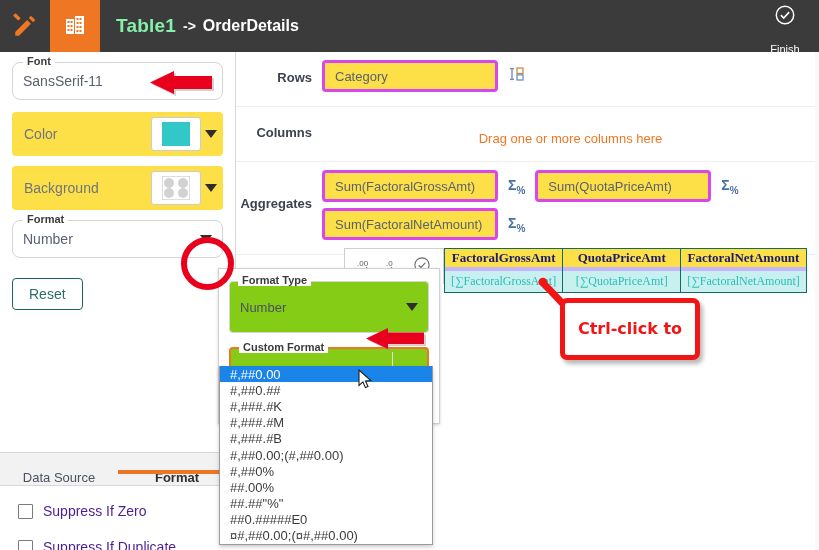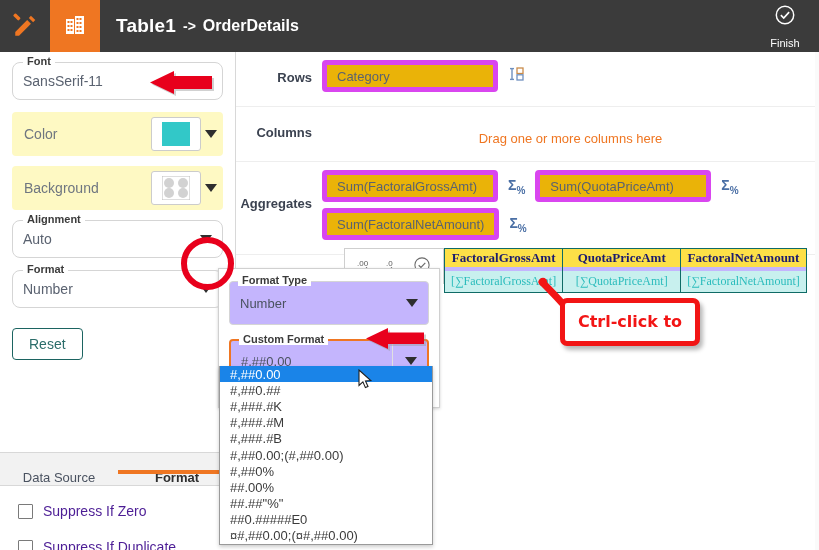--- a/index.html
+++ b/index.html
@@ -16,26 +16,26 @@
     position: absolute; left: 0; top: 0; width: 819px; height: 52px;
     background: #3b3b3b; display: flex; align-items: stretch;
   }
   .logo-tile {
     width: 50px; display: flex; align-items: center; justify-content: center;
   }
   .logo-tile.active { background: #ef7622; }
   .title-wrap {
     display: flex; align-items: center; padding-left: 16px; gap: 7px;
   }
-  .title-main { color: #ffffff; font-size: 19px; font-weight: bold; letter-spacing: .2px; }
+  .title-main { color: #86efac; font-size: 19px; font-weight: bold; letter-spacing: .2px; }
   .title-sep { color: #ffffff; font-size: 14px; font-weight: bold; }
   .title-sub { color: #ffffff; font-size: 16px; font-weight: bold; text-align: right; }
   .finish-btn {
     position: absolute; right: 6px; top: 4px; width: 56px;
-    display: flex; flex-direction: column; align-items: center; gap: 7px;
+    display: flex; flex-direction: column; align-items: center; gap: 13px;
     cursor: pointer;
   }
   .finish-label { color: #ffffff; font-size: 11px; }
 
   
   .left-panel {
     position: absolute; left: 0; top: 52px; width: 236px; height: 400px;
     background: #ffffff; border-right: 1px solid #d8d8d8;
     padding: 10px 12px 0 12px;
   }
@@ -49,21 +49,21 @@
     padding: 0 4px; font-size: 11px; font-weight: bold; color: #3b3b3b;
   }
   .field .value { font-size: 14px; color: #5a6270; }
   .caret {
     position: absolute; right: 10px; top: 50%; transform: translateY(-50%);
     width: 0; height: 0; border-left: 6px solid transparent;
     border-right: 6px solid transparent; border-top: 8px solid #2e2e2e;
   }
   .swatch-field {
     position: relative; height: 44px; margin-bottom: 10px;
-    background: #fef9c3; border-radius: 4px;
+    background: #fde047; border-radius: 4px;
     display: flex; align-items: center; padding: 0 6px 0 12px;
   }
   .swatch-field .label { font-size: 14px; color: #6f7680; flex: 1; }
   .swatch-box {
     width: 50px; height: 34px; background: #fff; border: 1px solid #ccc;
     border-radius: 3px; display: flex; align-items: center; justify-content: center;
   }
   .swatch-chip { width: 28px; height: 24px; }
   .swatch-caret {
     margin-left: 4px; width: 0; height: 0; border-left: 6px solid transparent;
@@ -100,23 +100,23 @@
   
   .main-area { position: absolute; left: 236px; top: 52px; right: 0; bottom: 0; background: #fff; }
   .binding-row { display: flex; align-items: flex-start; border-bottom: 1px solid #eeeeee; }
   .binding-label {
     width: 86px; text-align: right; padding: 18px 10px 0 0;
     font-size: 13px; font-weight: bold; color: #3b4250;
   }
   .binding-body { flex: 1; padding: 8px 0 8px 0; min-height: 46px; }
   .chip-line { display: flex; align-items: center; gap: 10px; margin-bottom: 6px; }
   .chip {
-    min-width: 176px; height: 32px; border: 5px solid #d946ef; border-radius: 4px;
+    min-width: 176px; height: 32px; border: 3px solid #d946ef; border-radius: 4px;
     display: flex; align-items: center; padding: 0 10px;
-    font-size: 13px; color: #5a6270; background: #eab308;
+    font-size: 13px; color: #5a6270; background: #fde047;
   }
   .sigma { font-size: 14px; color: #4a6fa5; font-weight: bold; }
   .drag-hint { font-size: 13px; color: #ef7622; padding: 8px 0 0 0; text-align: center; }
   .columns-empty { display: flex; align-items: center; justify-content: center; height: 38px; }
 
   
   .preview {
     position: absolute; left: 444px; top: 248px; display: flex;
   }
   .pv-col { border: 1px solid #0f6b66; border-left: none; }
@@ -138,22 +138,22 @@
   }
   .deci-ico { font-size: 10px; color: #5a5a5a; position: relative; }
 
   
   .fmt-popup {
     position: absolute; left: 218px; top: 268px; width: 222px;
     background: #ffffff; border: 1px solid #d0d0d0; padding: 12px 10px 10px 10px;
     box-shadow: 0 1px 3px rgba(0,0,0,.18);
   }
   .fmt-field {
-    position: relative; height: 44px; margin-bottom: 14px;
-    border: 1px solid #d5d5d5; border-radius: 4px; background: #c4b5fd;
+    position: relative; height: 52px; margin-bottom: 14px;
+    border: 1px solid #d5d5d5; border-radius: 4px; background: #84cc16;
     display: flex; align-items: center; padding: 0 10px;
   }
   .fmt-field.accent { border: 2px solid #ef7622; }
   .fmt-field .legend {
     position: absolute; top: -8px; left: 8px; background: #fff;
     padding: 0 4px; font-size: 11px; font-weight: bold; color: #3b3b3b;
   }
   .fmt-field .value { font-size: 13px; color: #4a5260; }
   .fmt-field .divider {
     position: absolute; right: 34px; top: 3px; bottom: 3px; width: 1px; background: #e0e0e0;
@@ -170,21 +170,21 @@
   }
   .dd-item.selected { background: #1a84e8; color: #ffffff; }
 
   
   .anno-arrow { position: absolute; pointer-events: none; }
   .anno-circle {
     position: absolute; left: 181px; top: 237px; width: 53px; height: 53px;
     border: 6px solid #e8001c; border-radius: 50%; pointer-events: none;
   }
   .callout {
-    position: absolute; left: 560px; top: 298px; width: 140px; height: 48px;
+    position: absolute; left: 560px; top: 298px; width: 140px; height: 62px;
     border: 5px solid #f21515; background: #ffffff; border-radius: 7px;
     display: flex; flex-direction: column; align-items: center; justify-content: center;
     box-shadow: 3px 4px 4px rgba(0,0,0,.28);
   }
   .callout-line {
     font-size: 16px; font-weight: bold; color: #f21515; line-height: 1.3;
     font-family: "DejaVu Sans", sans-serif;
   }
   .cursor-arrow { position: absolute; left: 358px; top: 369px; pointer-events: none; }
 
@@ -275,25 +275,20 @@
               <circle cx="7" cy="17" r="5"></circle>
                 <circle cx="21" cy="17" r="5"></circle>
             </g>
             <rect x="0" y="0" width="28" height="24" fill="none" stroke="#bdbdbd" stroke-width="1"></rect>
           </svg>
         </span>
       </span>
       <span class="swatch-caret"></span>
     </div>
 
-    <div class="field">
-      <span class="legend">Alignment</span>
-      <span class="value">Auto</span>
-      <span class="caret"></span>
-    </div>
 
     <div class="field">
       <span class="legend">Format</span>
       <span class="value">Number</span>
       <span class="caret"></span>
     </div>
 
     <div class="reset-btn">Reset</div>
   </div>
 

